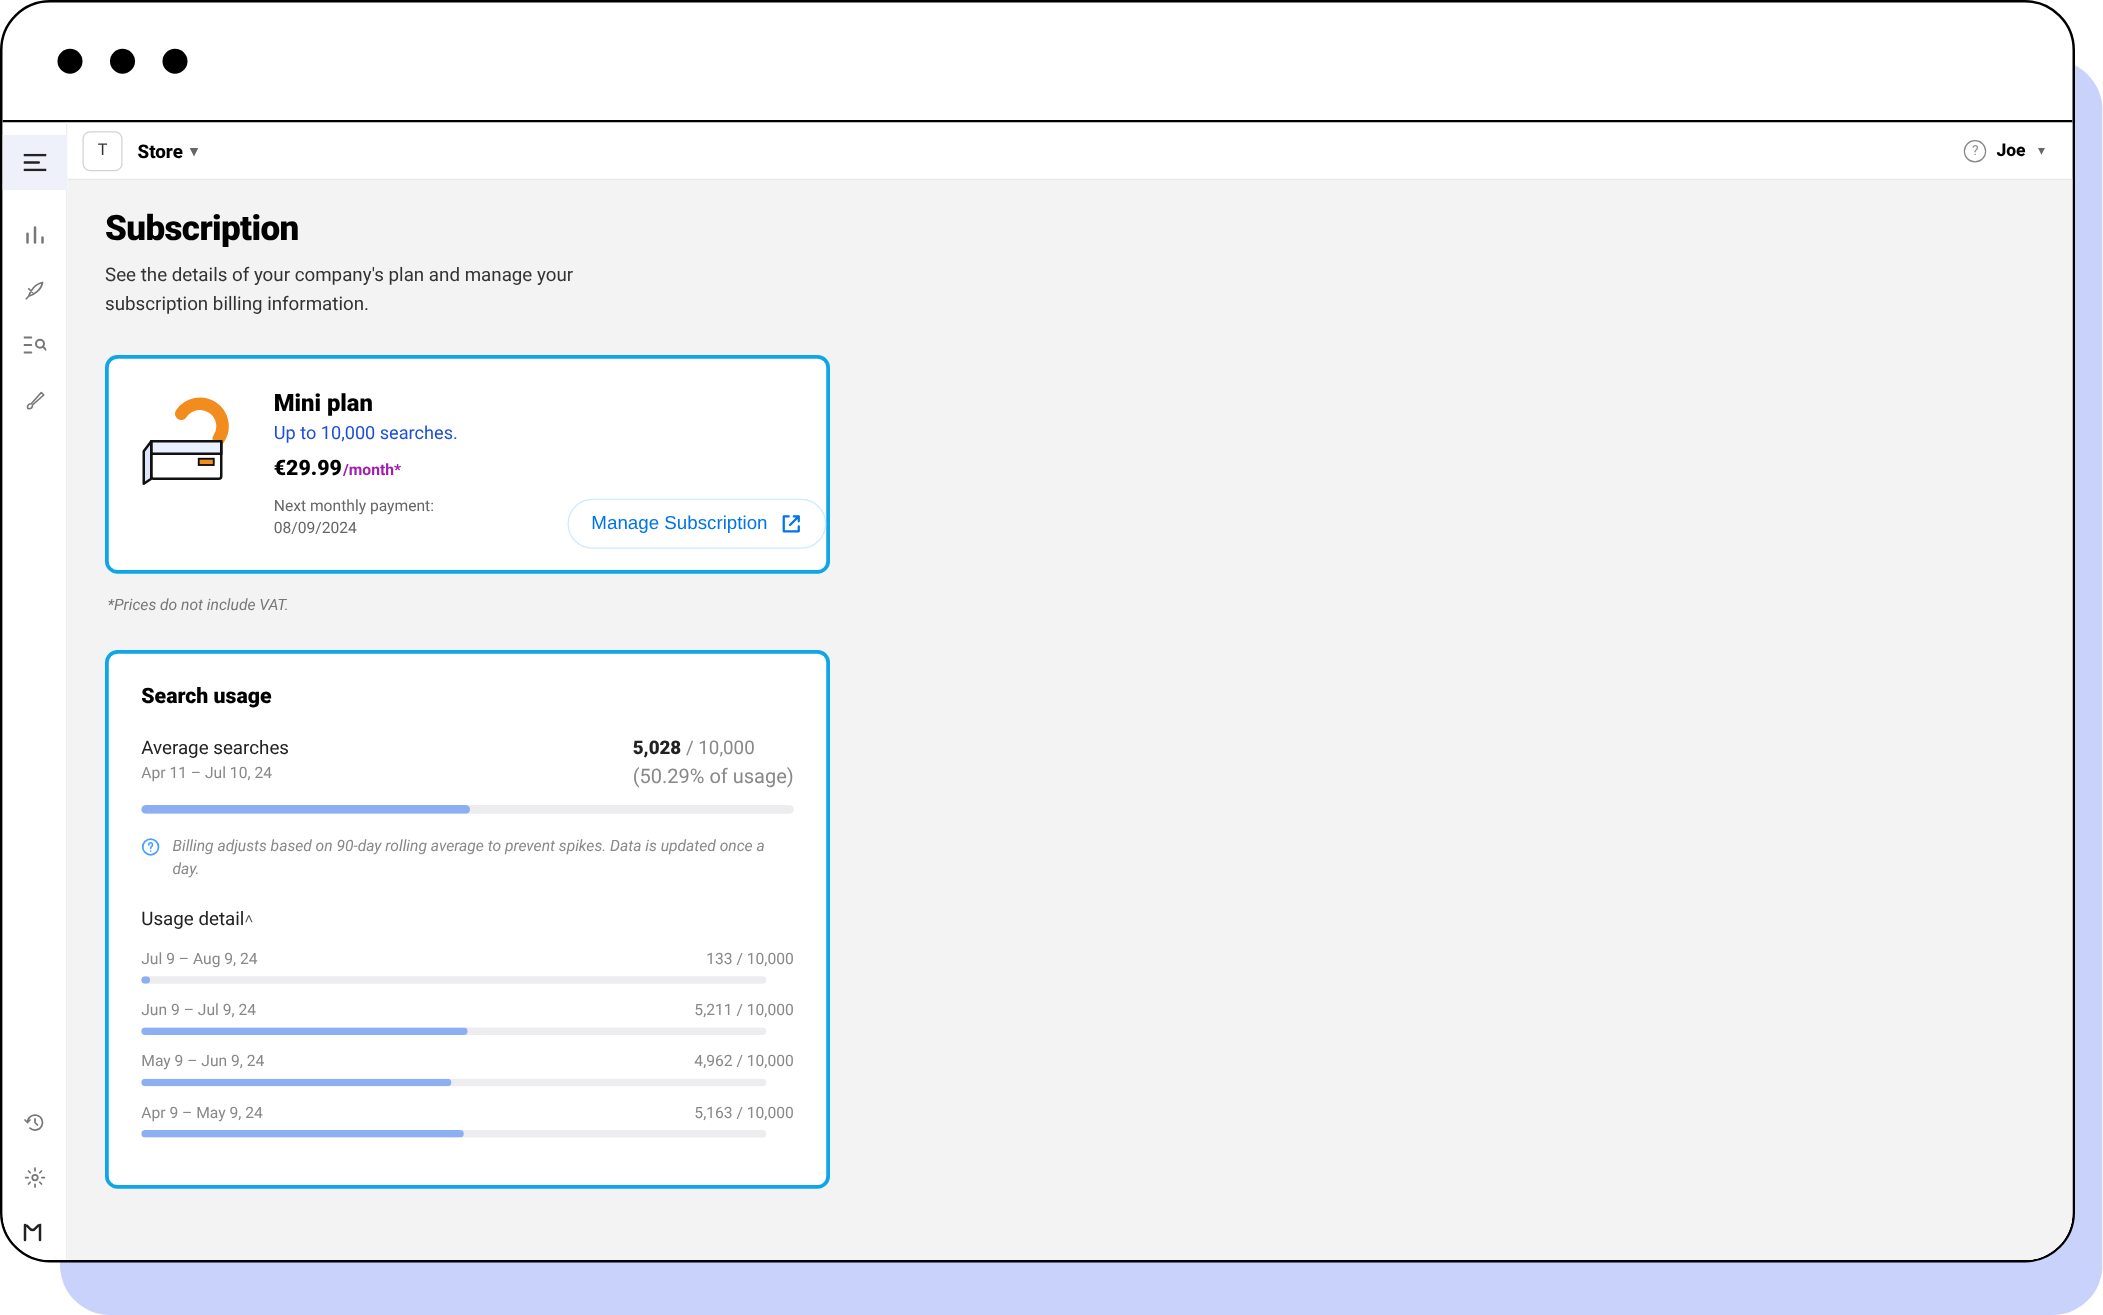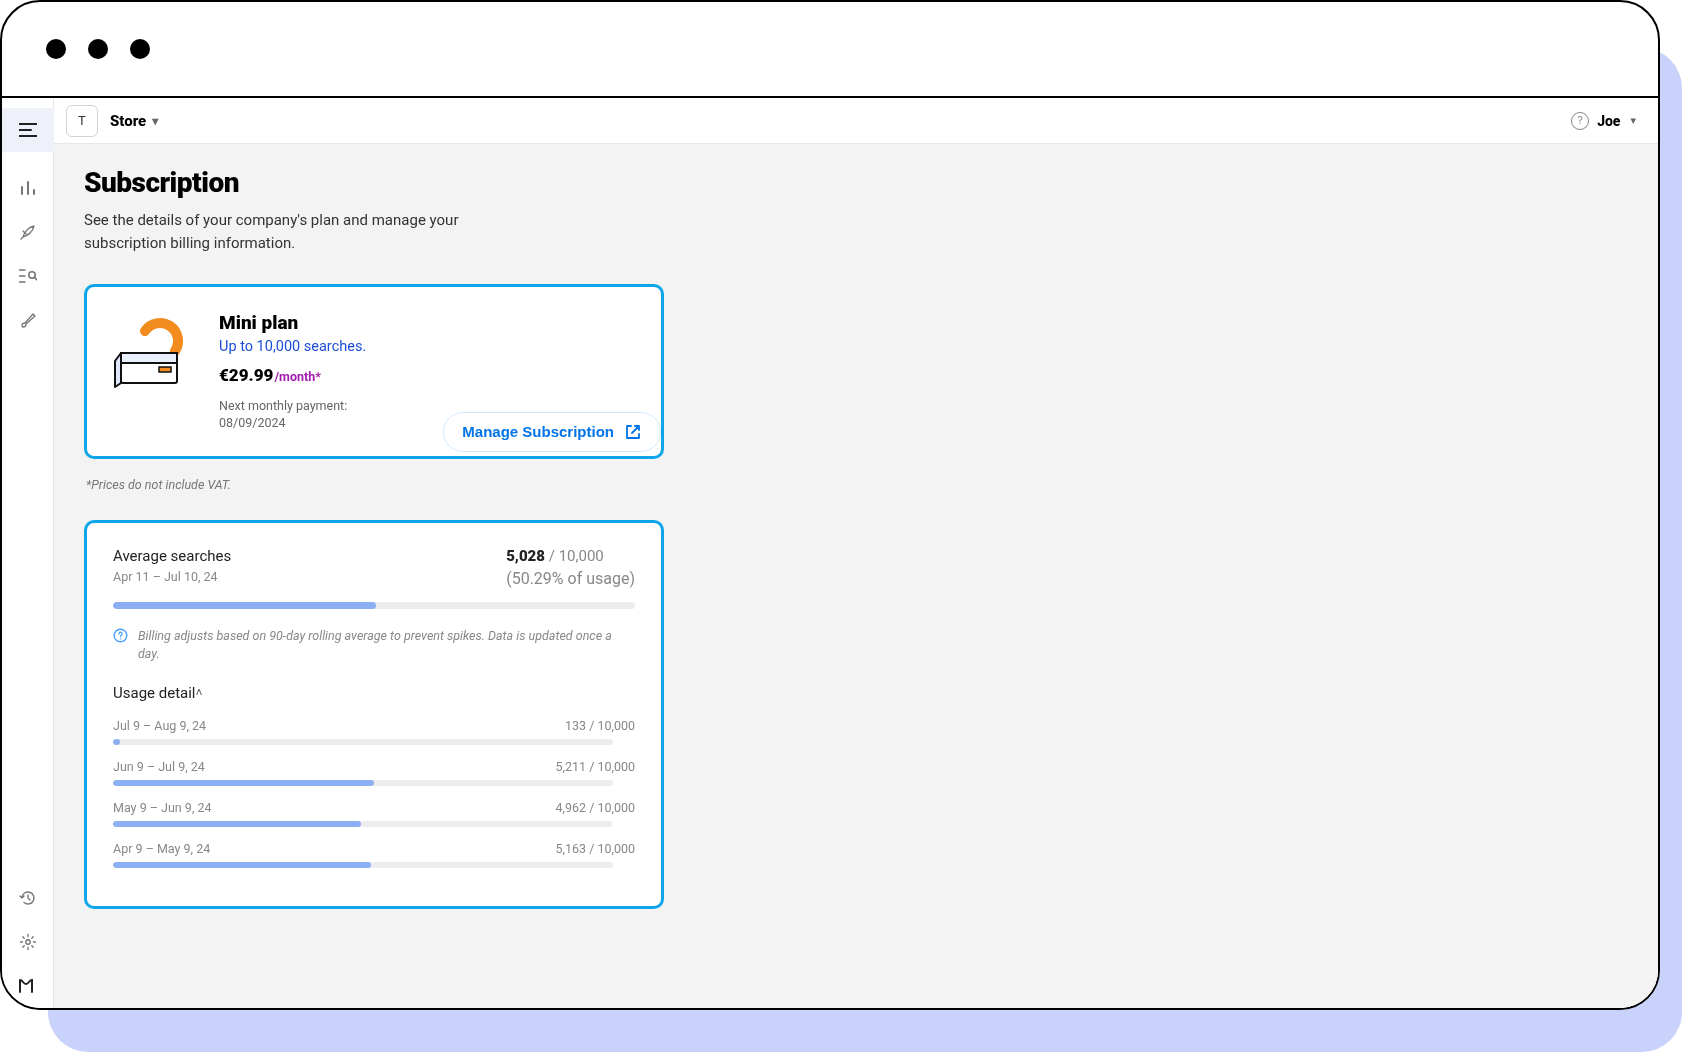--- a/index.html
+++ b/index.html
@@ -91,24 +91,24 @@
   }
   .plan-card { display:flex; gap:26px; position:relative; min-height:134px;}
   .plan-ill { width:80px; height:80px; margin-top:6px; }
   .plan-body { flex:1; }
   .plan-name { font-size:19px; font-weight:900; margin-bottom:4px;}
   .plan-desc { font-size:14.5px; color:#1d4ed8; margin-bottom:10px;}
   .plan-price { font-size:17px; font-weight:900;}
   .plan-price-unit { font-size:12.5px; font-weight:700; color:#a21caf; margin-left:1px;}
   .plan-next { font-size:12.5px; color:#666; margin-top:12px; line-height:1.4; max-width:150px;}
   .manage-btn {
-    position:absolute; right:0; bottom:4px;
+    position:absolute; right:0; bottom:17px;
     border:1.5px solid #CFE9FF; color:#0074E8; background:#fff;
     border-radius:24px; padding:10px 18px;
-    font-weight:700; font-size:15px;
+    font-weight:400; font-size:15px;
     display:flex; align-items:center; gap:10px;
     cursor:pointer;
   }
   .ext-icon{width:18px;height:18px;}
 
   .vat-note { font-size:12.5px; font-style:italic; color:#777; margin: 18px 0 28px 2px;}
 
   .usage-card h2 { font-size:17px; font-weight:900; margin-bottom:22px;}
   .usage-summary { display:flex; justify-content:space-between; align-items:flex-start; margin-bottom:14px;}
   .us-left .k{font-size:15px;color:#222;}
@@ -240,20 +240,21 @@
               <span>Manage Subscription</span>
               <svg class="ext-icon" viewBox="0 0 18 18">
                   <path d="M7 3H3v12h12v-4M11 3h4v4M15 3l-7 7" stroke="#0074E8" stroke-width="1.8" fill="none" stroke-linecap="round" stroke-linejoin="round"></path>
                 </svg>
             </button>
           </div>
 
           <div class="vat-note">*Prices do not include VAT.</div>
 
           <div class="card usage-card">
+            <h2>Search usage</h2>
 
             <div class="usage-summary">
               <div class="us-left">
                 <div class="k">Average searches</div>
                 <div class="sub">Apr 11 – Jul 10, 24</div>
               </div>
               <div class="us-right">
                 <div class="v">
                   <b>5,028</b>
                   <span class="sep"> / </span>

